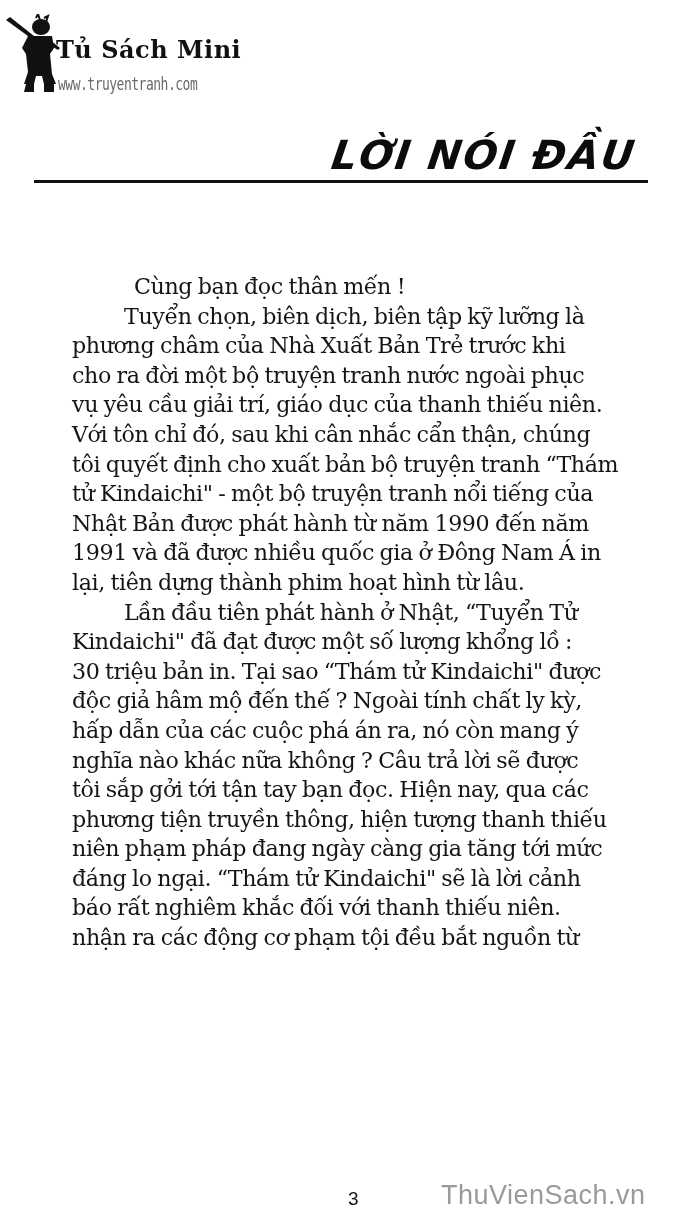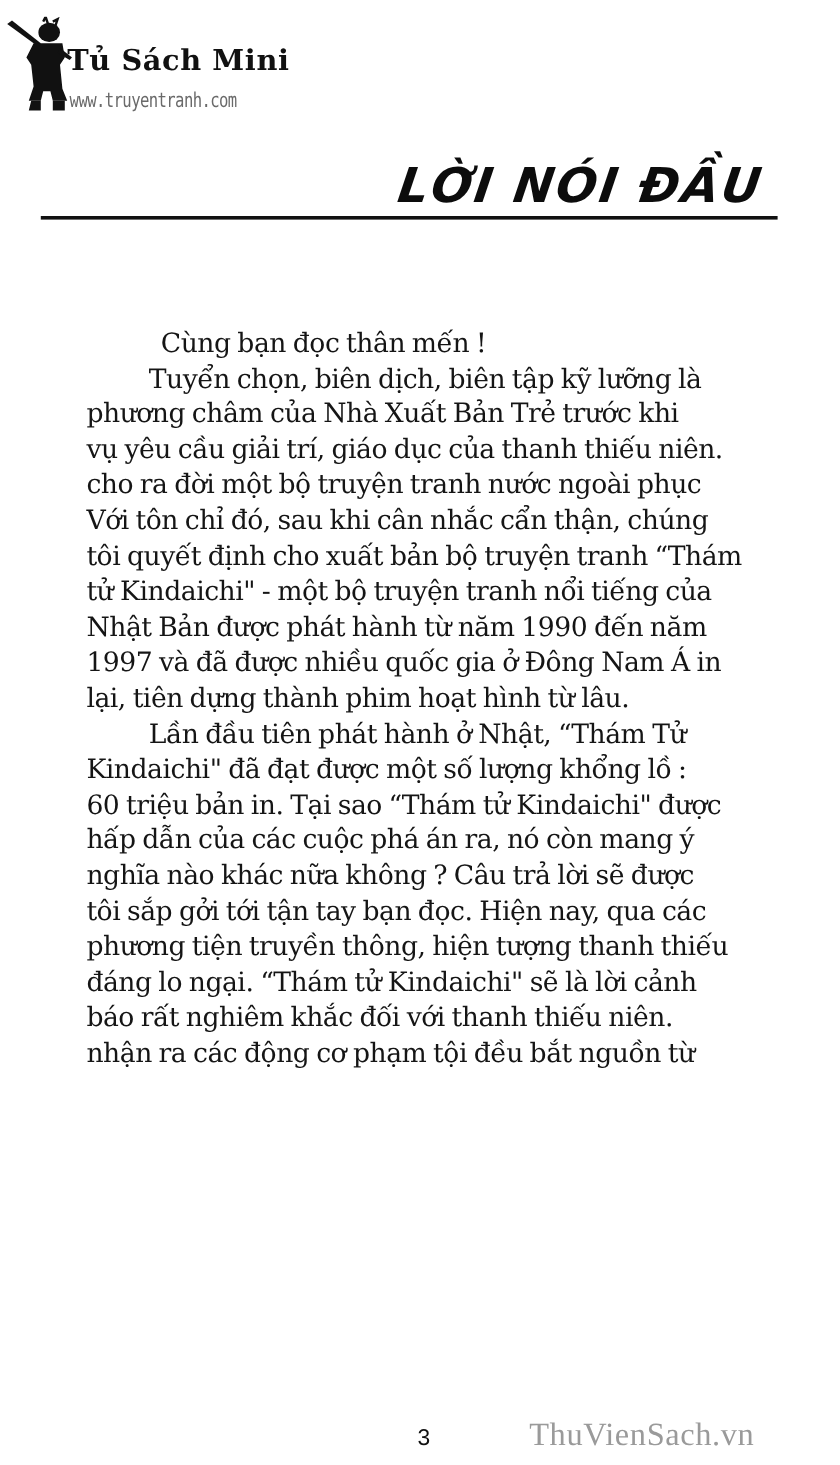--- a/index.html
+++ b/index.html
@@ -29,21 +29,21 @@
     color: #151515; letter-spacing: -0.4px; word-spacing: -1px;
   }
   .line { display: block; white-space: nowrap; }
   .line.indent1 { padding-left: 62px; }
   .line.indent2 { padding-left: 52px; }
   .page-number {
     position: absolute; left: 348px; top: 1188px; font-family: "Liberation Sans", sans-serif;
     font-size: 19px; color: #111;
   }
   .watermark {
-    position: absolute; left: 441px; top: 1180px; font-family: Liberation Serif, serif;
+    position: absolute; left: 441px; top: 1180px; font-family: Liberation Sans, sans-serif;
     font-size: 27px; color: #9a9a9a; letter-spacing: 0.5px;
   }
 </style>
 </head>
 <body>
 
 <div class="logo">
   <svg class="logo-figure" width="56" height="80" viewBox="0 0 56 80">
     <path d="M2 6 L6 3 L30 22 L28 25 Z" fill="#111"></path>
     <path d="M32 4 L34 0 L36 6 M40 4 L44 2 L42 8" stroke="#111" stroke-width="2" fill="none"></path>
@@ -56,34 +56,36 @@
   <div class="logo-url">www.truyentranh.com</div>
 </div>
 
 <div class="heading">LỜI NÓI ĐẦU</div>
 <div class="heading-rule"></div>
 
 <div class="body-text">
   <span class="line indent1">Cùng bạn đọc thân mến !</span>
   <span class="line indent2">Tuyển chọn, biên dịch, biên tập kỹ lưỡng là</span>
   <span class="line">phương châm của Nhà Xuất Bản Trẻ trước khi</span>
+  <span class="line">cho ra đời một bộ truyện tranh nước ngoài phục</span>
   <span class="line">vụ yêu cầu giải trí, giáo dục của thanh thiếu niên.</span>
-  <span class="line">cho ra đời một bộ truyện tranh nước ngoài phục</span>
   <span class="line">Với tôn chỉ đó, sau khi cân nhắc cẩn thận, chúng</span>
   <span class="line">tôi quyết định cho xuất bản bộ truyện tranh “Thám</span>
   <span class="line">tử Kindaichi" - một bộ truyện tranh nổi tiếng của</span>
   <span class="line">Nhật Bản được phát hành từ năm 1990 đến năm</span>
-  <span class="line">1997 và đã được nhiều quốc gia ở Đông Nam Á in</span>
+  <span class="line">1991 và đã được nhiều quốc gia ở Đông Nam Á in</span>
   <span class="line">lại, tiên dựng thành phim hoạt hình từ lâu.</span>
-  <span class="line indent2">Lần đầu tiên phát hành ở Nhật, “Thám Tử</span>
+  <span class="line indent2">Lần đầu tiên phát hành ở Nhật, “Tuyển Tử</span>
   <span class="line">Kindaichi" đã đạt  được một số lượng khổng lồ :</span>
-  <span class="line">60 triệu bản in. Tại sao “Thám tử Kindaichi" được</span>
+  <span class="line">30 triệu bản in. Tại sao “Thám tử Kindaichi" được</span>
+  <span class="line">độc giả hâm mộ đến thế ? Ngoài tính chất ly kỳ,</span>
   <span class="line">hấp dẫn của các cuộc phá án ra, nó còn mang ý</span>
   <span class="line">nghĩa nào khác nữa không ? Câu trả lời sẽ được</span>
   <span class="line">tôi sắp gởi tới tận tay bạn đọc. Hiện nay, qua các</span>
   <span class="line">phương tiện truyền thông, hiện tượng thanh thiếu</span>
+  <span class="line">niên phạm pháp đang ngày càng gia tăng tới mức</span>
   <span class="line">đáng lo ngại. “Thám tử Kindaichi" sẽ là lời cảnh</span>
   <span class="line">báo rất nghiêm khắc  đối với thanh thiếu niên.</span>
   <span class="line">nhận ra các động cơ phạm tội đều bắt nguồn từ</span>
 </div>
 
 <div class="page-number">3</div>
 <div class="watermark">ThuVienSach.vn</div>
 
 </body></html>

